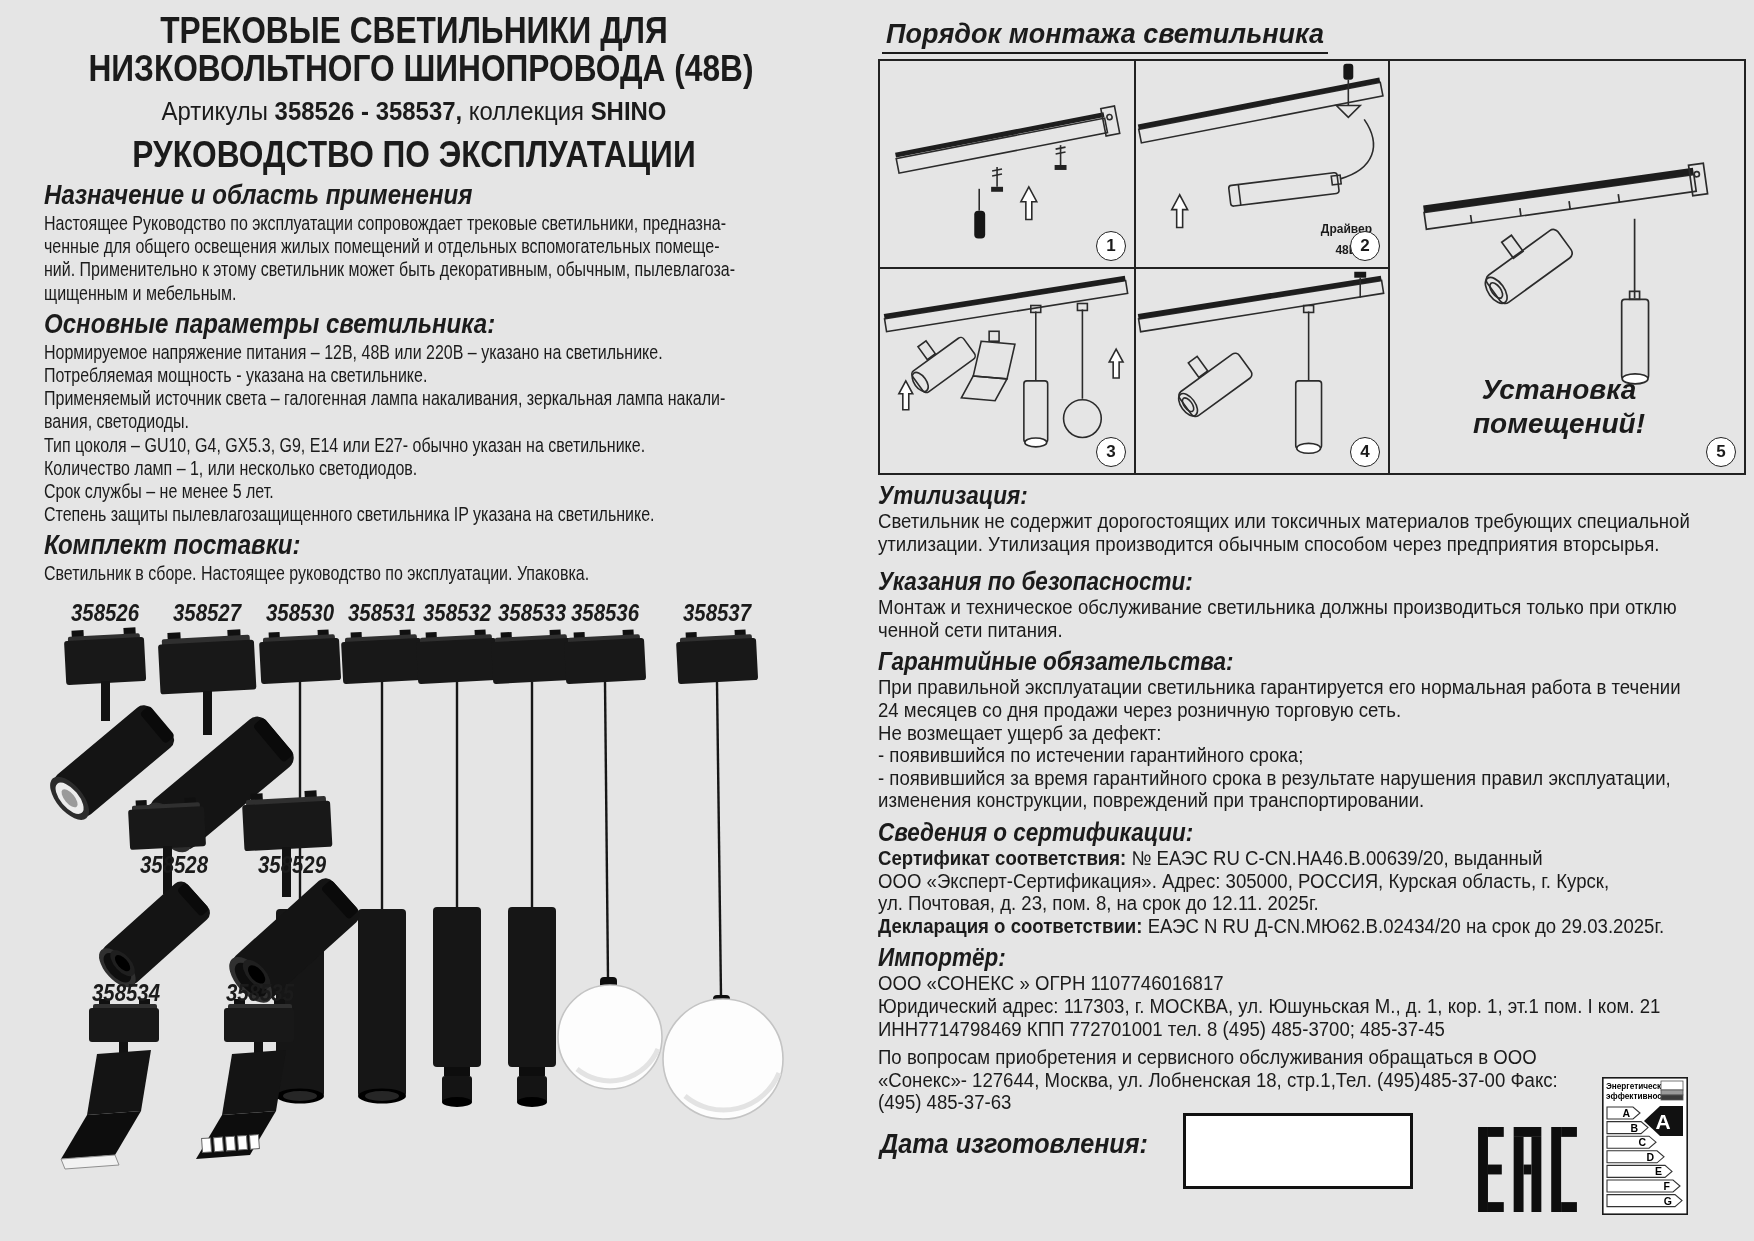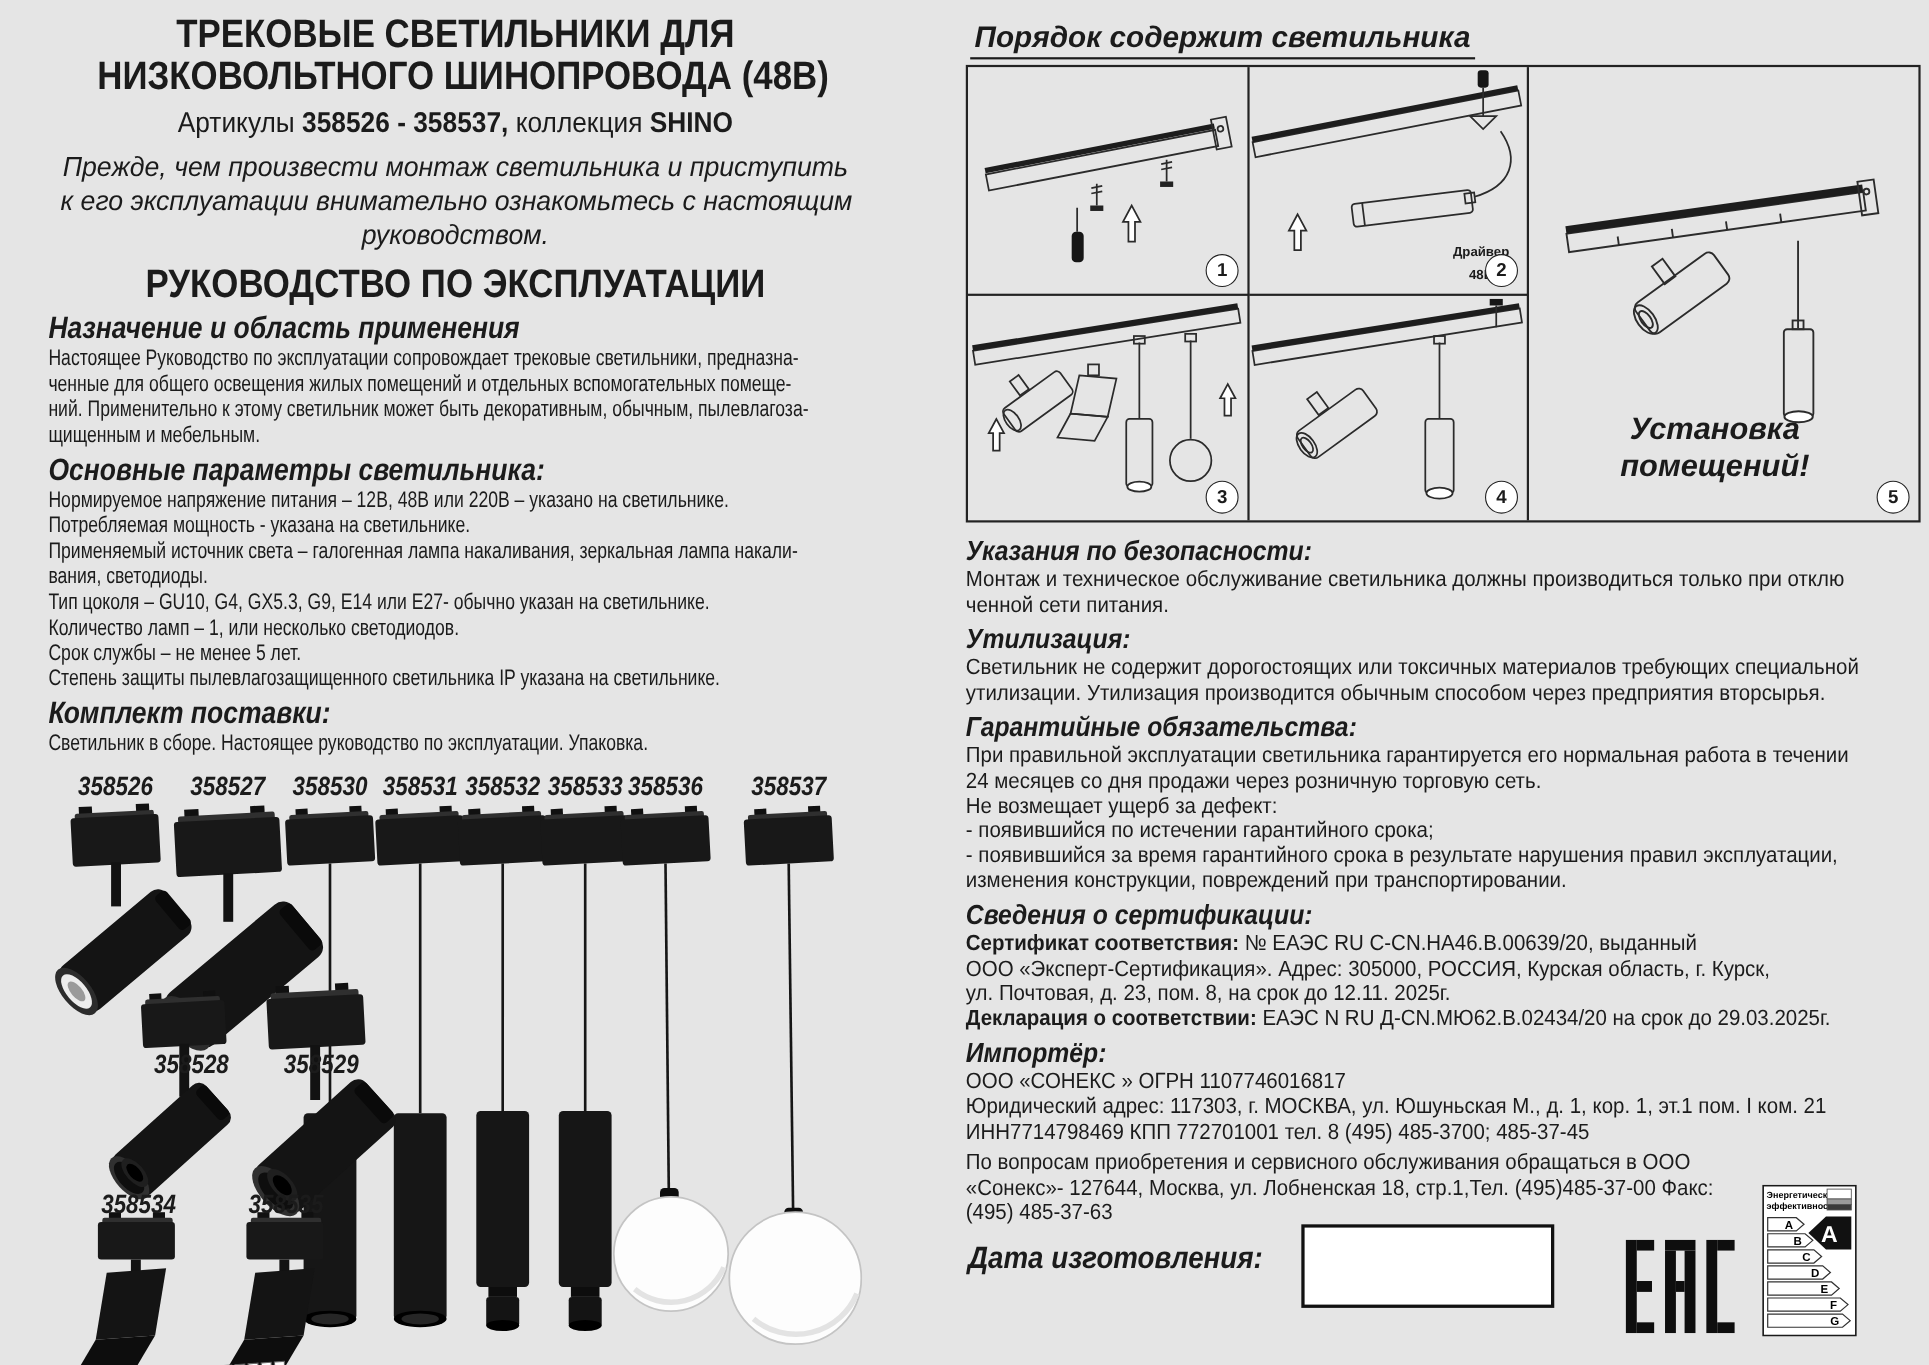--- a/index.html
+++ b/index.html
@@ -56,25 +56,20 @@
 </style>
 </head>
 <body>
 
 <div id="page">
 
   <div id="left-col">
     <div class="t-line">ТРЕКОВЫЕ СВЕТИЛЬНИКИ ДЛЯ</div>
     <div class="t-line">НИЗКОВОЛЬТНОГО ШИНОПРОВОДА (48В)</div>
     <div class="sub"><span>Артикулы </span><b>358526 - 358537,</b><span> коллекция </span><b>SHINO</b></div>
-    <div class="intro-wrap">
-      <div class="intro">Прежде, чем произвести монтаж светильника и приступить</div>
-      <div class="intro">к его эксплуатации внимательно ознакомьтесь с настоящим</div>
-      <div class="intro">руководством.</div>
-    </div>
     <div class="man-title">РУКОВОДСТВО ПО ЭКСПЛУАТАЦИИ</div>
 
     <div class="h-left">Назначение и область применения</div>
     <div class="bl">Настоящее Руководство по эксплуатации сопровождает трековые светильники, предназна-</div>
     <div class="bl">ченные для общего освещения жилых помещений и отдельных вспомогательных помеще-</div>
     <div class="bl">ний. Применительно к этому светильник может быть декоративным, обычным, пылевлагоза-</div>
     <div class="bl">щищенным и мебельным.</div>
 
     <div class="h-left">Основные параметры светильника:</div>
     <div class="bl">Нормируемое напряжение питания – 12В, 48В или 220В – указано на светильнике.</div>
@@ -260,21 +255,21 @@
       <div class="plabel" style="left:561px;top:0px">358536</div>
       <div class="plabel" style="left:673px;top:0px">358537</div>
       <div class="plabel" style="left:130px;top:252px">358528</div>
       <div class="plabel" style="left:248px;top:252px">358529</div>
       <div class="plabel" style="left:82px;top:380px">358534</div>
       <div class="plabel" style="left:216px;top:380px">358535</div>
     </div>
   </div>
 
   <div id="right-col">
-    <span class="mont-head">Порядок содержит светильника</span>
+    <span class="mont-head">Порядок монтажа светильника</span>
 
     <div id="mont-grid">
 
       <div class="cell b r">
         <svg width="254" height="206" viewBox="0 0 256 206">
           <g stroke="#2b2b2b" stroke-width="1.6" fill="none">
             <g transform="rotate(-11 128 85)">
               <rect x="16" y="76" width="214" height="15"></rect>
               <rect x="16" y="70" width="214" height="5" fill="#1d1d1d" stroke="none"></rect>
               <rect x="228" y="66" width="14" height="28"></rect>
@@ -404,29 +399,29 @@
             <rect x="169" y="36" width="10" height="7"></rect>
             <rect x="161" y="112" width="26" height="68" rx="3"></rect>
             <ellipse cx="174" cy="180" rx="12" ry="5" fill="#fff"></ellipse>
           </g>
         </svg>
         <div class="badge">4</div>
       </div>
     </div>
 
     
+    <div class="sec">
+      <div class="h-right">Утилизация:</div>
+      <div class="br">Светильник не содержит дорогостоящих или токсичных материалов требующих специальной</div>
+      <div class="br">утилизации. Утилизация производится обычным способом через предприятия вторсырья.</div>
+    </div>
     <div class="sec" id="safety-sec">
       <div class="h-right">Указания по  безопасности:</div>
       <div class="br">Монтаж и техническое обслуживание светильника должны производиться только при отклю</div>
       <div class="br">ченной сети питания.</div>
-    </div>
-    <div class="sec">
-      <div class="h-right">Утилизация:</div>
-      <div class="br">Светильник не содержит дорогостоящих или токсичных материалов требующих специальной</div>
-      <div class="br">утилизации. Утилизация производится обычным способом через предприятия вторсырья.</div>
     </div>
     <div class="sec">
       <div class="h-right">Гарантийные обязательства:</div>
       <div class="br">При правильной эксплуатации светильника гарантируется его нормальная работа в течении</div>
       <div class="br">24 месяцев со дня продажи через розничную торговую сеть.</div>
       <div class="br">Не возмещает ущерб за дефект:</div>
       <div class="br">- появившийся по истечении гарантийного срока;</div>
       <div class="br">- появившийся за время гарантийного срока в результате нарушения правил эксплуатации,</div>
       <div class="br">изменения конструкции, повреждений при транспортировании.</div>
     </div>

